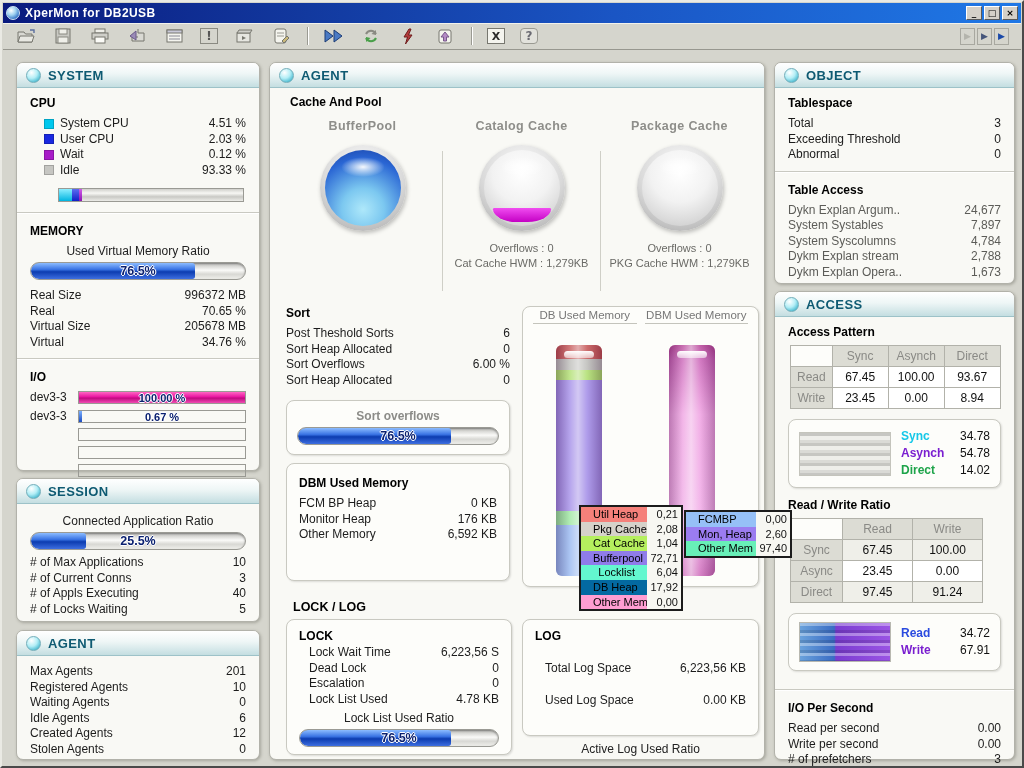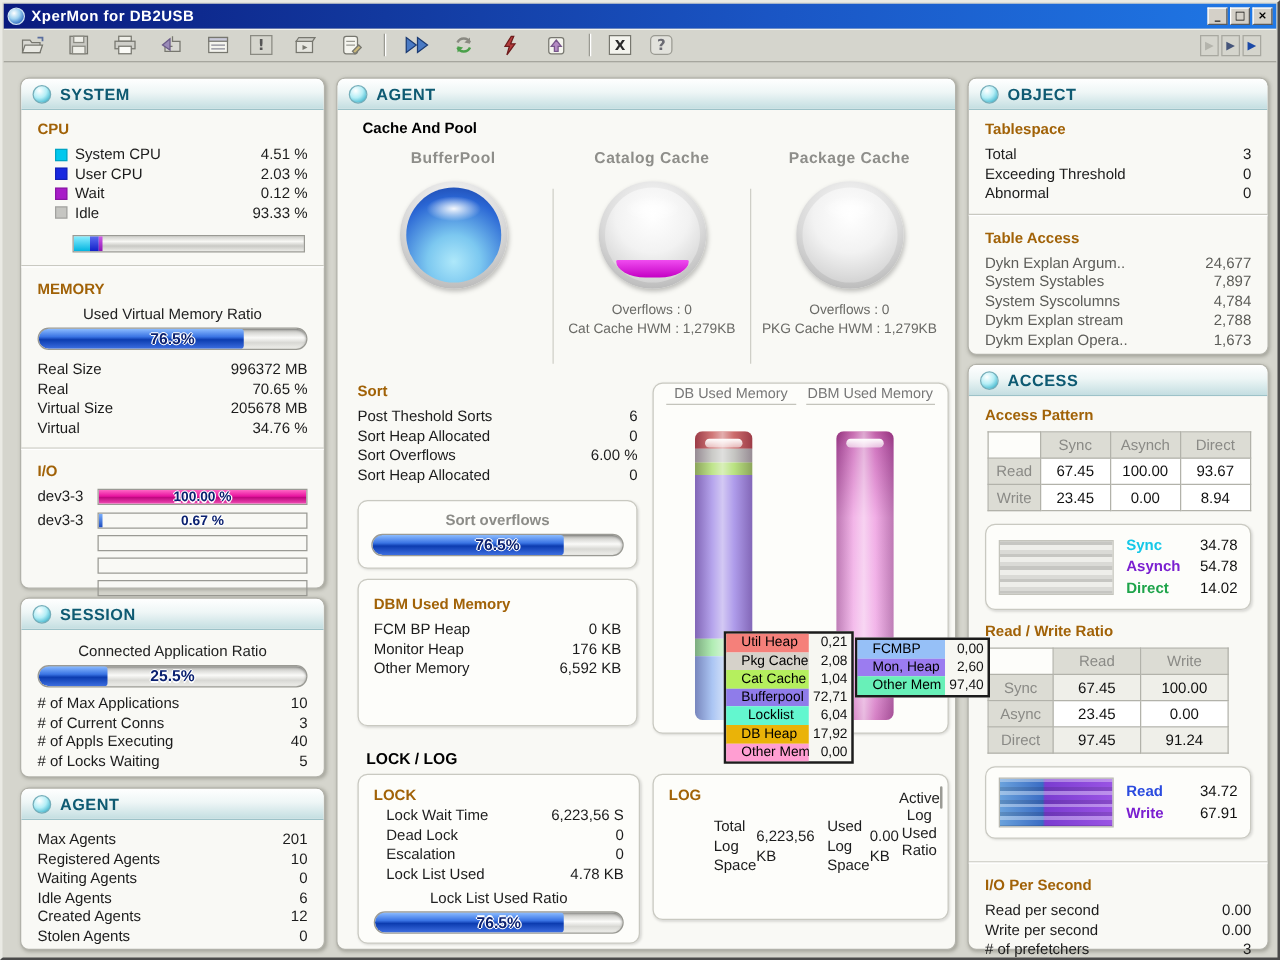--- a/index.html
+++ b/index.html
@@ -34,21 +34,21 @@
   .panel { position:absolute; background:#f9f9f5; border:1px solid #b2b2aa; border-radius:7px;
     box-shadow:1px 1px 3px rgba(80,80,70,.35); }
   .phead { height:25px; border-radius:6px 6px 0 0;
     background:linear-gradient(#ffffff 0%,#eef6f6 45%,#c4dee1 100%); border-bottom:1px solid #9dc2c8;
     display:flex; align-items:center; gap:7px; padding-left:9px; }
   .porb { width:15px; height:15px; border-radius:50%;
     background:radial-gradient(circle at 35% 28%,#ffffff,#b4eef6 45%,#3cb4cc 85%); border:1px solid #74aeba; }
   .ptitle { font-weight:bold; font-size:13px; color:#0e5a72; letter-spacing:.4px; }
 
   .sect { padding:8px 13px 6px 13px; }
-  .sect-title { font-weight:bold; font-size:12px; color:#a16207; margin-bottom:6px; }
+  .sect-title { font-weight:bold; font-size:12px; color:#000000; margin-bottom:6px; }
   .divider { height:2px; border-top:1px solid #c9c9c1; border-bottom:1px solid #ffffff; margin:2px 0; }
   .row { display:flex; justify-content:space-between; align-items:center; font-size:12px; line-height:15.5px; color:#1c1c1c; }
   .row.gray, .row.gray * { color:#5c5c58; }
   .lg { display:flex; align-items:center; }
   .legend-sq { width:10px; height:10px; margin-right:6px; display:inline-block; border:1px solid rgba(0,0,0,.18); }
 
   
   .gauge { position:relative; height:18px; border:1px solid #9a9a94; border-radius:9px; overflow:hidden;
     background:linear-gradient(#bdbdb9,#fafaf8 45%,#d8d8d4 70%,#efefeb); box-shadow:inset 0 1px 2px rgba(0,0,0,.35); }
   .gfill { position:absolute; left:0; top:0; bottom:0; border-radius:9px 3px 3px 9px;
@@ -107,21 +107,21 @@
   .seg {} 
   .seg-utilheap{background:#c14b4b}.seg-pkgcache{background:#b9b9b5}.seg-catcache{background:#aadc66}
   .seg-bufferpool{background:#9d86e6}.seg-locklist{background:#96e69a}.seg-dbheap{background:#8fb2ef}
   .dbm-fill { position:absolute; inset:0; background:linear-gradient(180deg,#b43c94 0%,#c85cb4 6%,#ee9ce0 30%,#f0a8e6 75%,#cc64b8 100%); }
   .cyl { position:absolute; inset:0; background:linear-gradient(90deg,rgba(60,20,60,.28),rgba(255,255,255,.25) 30%,rgba(255,255,255,.55) 48%,rgba(255,255,255,.18) 68%,rgba(60,20,60,.28)); }
   .bar-hl { position:absolute; top:6px; left:8px; right:8px; height:7px; border-radius:4px;
     background:linear-gradient(rgba(255,255,255,.98),rgba(255,255,255,.55)); filter:blur(.4px); }
   .dbmmem-box { position:absolute; left:16px; top:400px; width:224px; height:118px; padding:12px 12px; }
   .locklog-title { position:absolute; left:16px; top:537px; font-weight:bold; font-size:12.5px;margin-left:7px; }
   .lock-box { position:absolute; left:16px; top:556px; width:226px; height:136px; padding:9px 12px; }
-  .log-box { position:absolute; left:252px; top:556px; width:237px; height:117px; padding:9px 12px; display:flex; flex-direction:row; }
+  .log-box { position:absolute; left:252px; top:556px; width:237px; height:117px; padding:9px 12px; display:flex; flex-direction:column;gap:16px; }
   .indent { padding-left:10px; }
 
   
   .tip { position:absolute; background:#f7f7f2; border:2px solid #1c1c1c; z-index:6; font-size:11px; }
   .tip-db { left:576px; top:455px; width:104px; }
   .tip-dbm { left:681px; top:460px; width:108px; }
   .tip-row { display:flex; height:14.6px; line-height:14.6px; }
   .tip-label { padding:0 12px; color:#000; white-space:nowrap; overflow:hidden; }
   .tip-db .tip-label { width:66px; text-align:right; }
   .tip-dbm .tip-label { width:70px; text-align:left; }
@@ -746,21 +746,21 @@
         </div>
       <div class="tip-row">
           <span class="tip-label" style="background-color: rgb(143, 124, 234);">Bufferpool</span>
           <span class="tip-val">72,71</span>
         </div>
       <div class="tip-row">
           <span class="tip-label" style="background-color: rgb(99, 247, 207);">Locklist</span>
           <span class="tip-val">6,04</span>
         </div>
       <div class="tip-row">
-          <span class="tip-label" style="background-color: #eab308;">DB Heap</span>
+          <span class="tip-label" style="background-color: #0369a1;">DB Heap</span>
           <span class="tip-val">17,92</span>
         </div>
       <div class="tip-row">
           <span class="tip-label" style="background-color: rgb(255, 158, 210);">Other Mem</span>
           <span class="tip-val">0,00</span>
         </div>
     </div>
     <div class="tip tip-dbm">
       <div class="tip-row">
           <span class="tip-label" style="background-color: rgb(150, 192, 247);">FCMBP</span>

